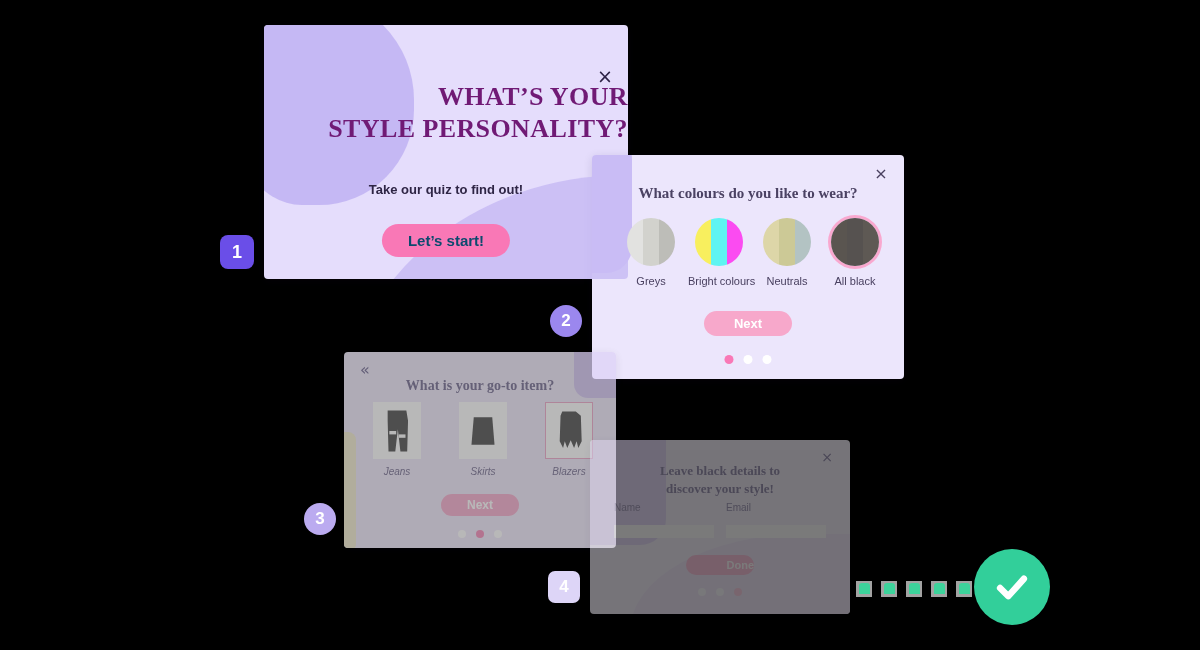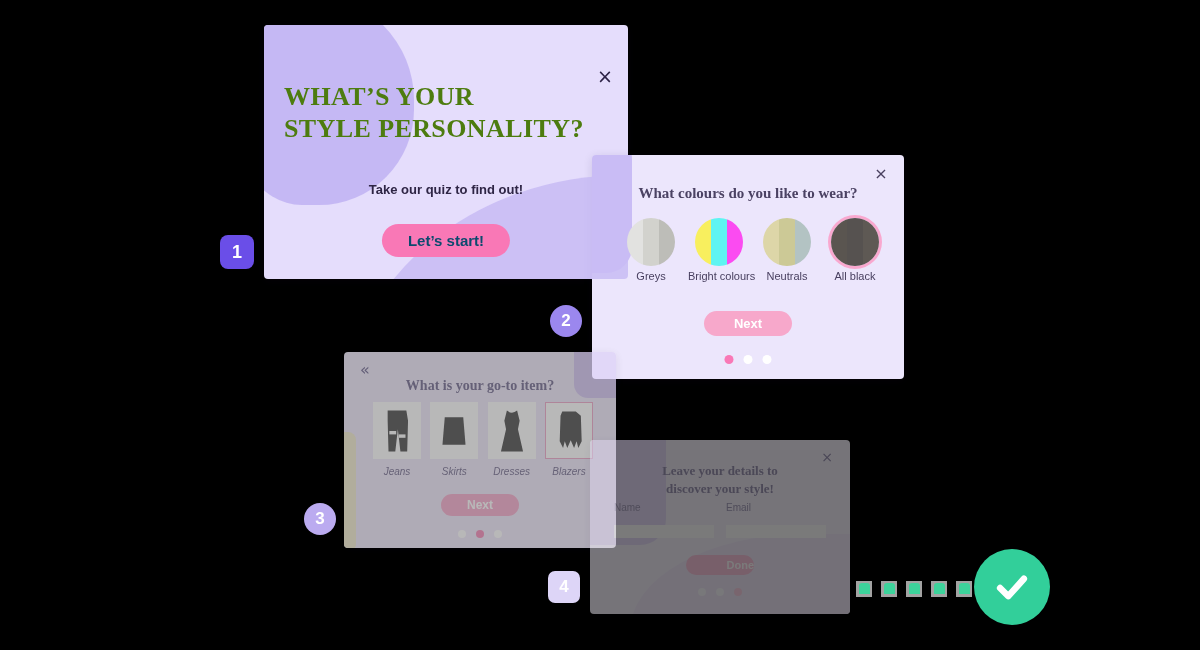--- a/index.html
+++ b/index.html
@@ -45,27 +45,27 @@
   }
   #card1 .blob-bottom {
     left: 80px; top: 150px; width: 470px; height: 300px;
     background: #c3b5f3;
     border-radius: 60% 40% 0 0 / 80% 60% 0 0;
     opacity: .75;
   }
   #card1 .close-btn { right: 12px; top: 40px; }
   .c1-title {
     position: absolute; left: 0; right: 0; top: 56px;
-    text-align: left;
+    text-align: right;
     font-family: "Liberation Serif", serif;
     font-weight: bold;
     font-size: 26px;
     line-height: 1.22;
     letter-spacing: .4px;
-    color: #4d7c0f;
+    color: #701a75;
     margin-left: 20px;
   }
   .c1-sub {
     position: absolute; left: 0; right: 0; top: 157px;
     text-align: center;
     font-size: 13px; font-weight: 600; color: #2e2545;
   }
   .c1-btn {
     position: absolute; left: 50%; top: 199px; transform: translateX(-50%);
     background: #f978b6;
@@ -103,21 +103,21 @@
   .swatch-circle {
     width: 48px; height: 48px; border-radius: 50%;
     margin: 0 auto; overflow: hidden;
     display: flex;
   }
   .swatch-circle > span { flex: 1; height: 100%; display: block; }
   .swatch-item.selected .swatch-circle {
     box-shadow: 0 0 0 3px #f9a8cf;
   }
   .swatch-label {
-    margin-top: 4px; font-size: 11px; color: #494060;
+    margin-top: 9px; font-size: 11px; color: #494060;
     white-space: nowrap;
   }
   .pill-btn {
     border: none; border-radius: 16px;
     background: #f7a8cb;
     color: #ffffff;
     font-weight: 600;
     cursor: pointer;
     font-family: "Liberation Sans", sans-serif;
   }
@@ -345,28 +345,20 @@
             <div class="item-label">Jeans</div>
           </div>
           <div class="item-cell">
             <div class="item-thumb">
               <svg viewBox="0 0 40 52" width="34" height="40">
                 <path d="M8 8 h24 l3 36 h-30 z" fill="#6d6d6d"></path>
               </svg>
             </div>
             <div class="item-label">Skirts</div>
           </div>
-          <div class="item-cell">
-            <div class="item-thumb">
-              <svg viewBox="0 0 40 52" width="34" height="46">
-                <path d="M14 2 q6 5 12 0 l3 12 -2 10 6 26 h-26 l6 -26 -2 -10 z" fill="#6d6d6d"></path>
-              </svg>
-            </div>
-            <div class="item-label">Dresses</div>
-          </div>
           <div class="item-cell selected">
             <div class="item-thumb">
               <svg viewBox="0 0 40 52" width="34" height="44">
                 <path d="M12 3 h16 l6 5 1 30 -4 8 -2 -8 -3 8 -4 -9 -4 9 -3 -8 -2 8 -4 -8 1 -30 z" fill="#6d6d6d"></path>
               </svg>
             </div>
             <div class="item-label">Blazers</div>
           </div>
         </div>
       <button class="pill-btn c3-next">Next</button>
@@ -377,21 +369,21 @@
         </div>
     </div>
   </div>
 
   <div class="card" id="card4">
     <div class="blob blob-left"></div>
     <div class="blob blob-br"></div>
     <div class="card-inner">
       <div class="close-btn">×</div>
       <div class="c4-title">
-        <div>Leave your details to</div>
+        <div>Leave black details to</div>
         <div>discover your style!</div>
       </div>
       <div class="c4-fields" id="c4-fields">
           <div class="field"><div class="field-label">Name</div><input class="field-input" type="text" placeholder="" style=""></div>
           <div class="field"><div class="field-label">Email</div><input class="field-input" type="text" placeholder="" style=""></div>
         </div>
       <button class="pill-btn c4-done">Done</button>
       <div class="dots c4-dots" id="c4-dots">
           <div class="dot"></div>
           <div class="dot"></div>

